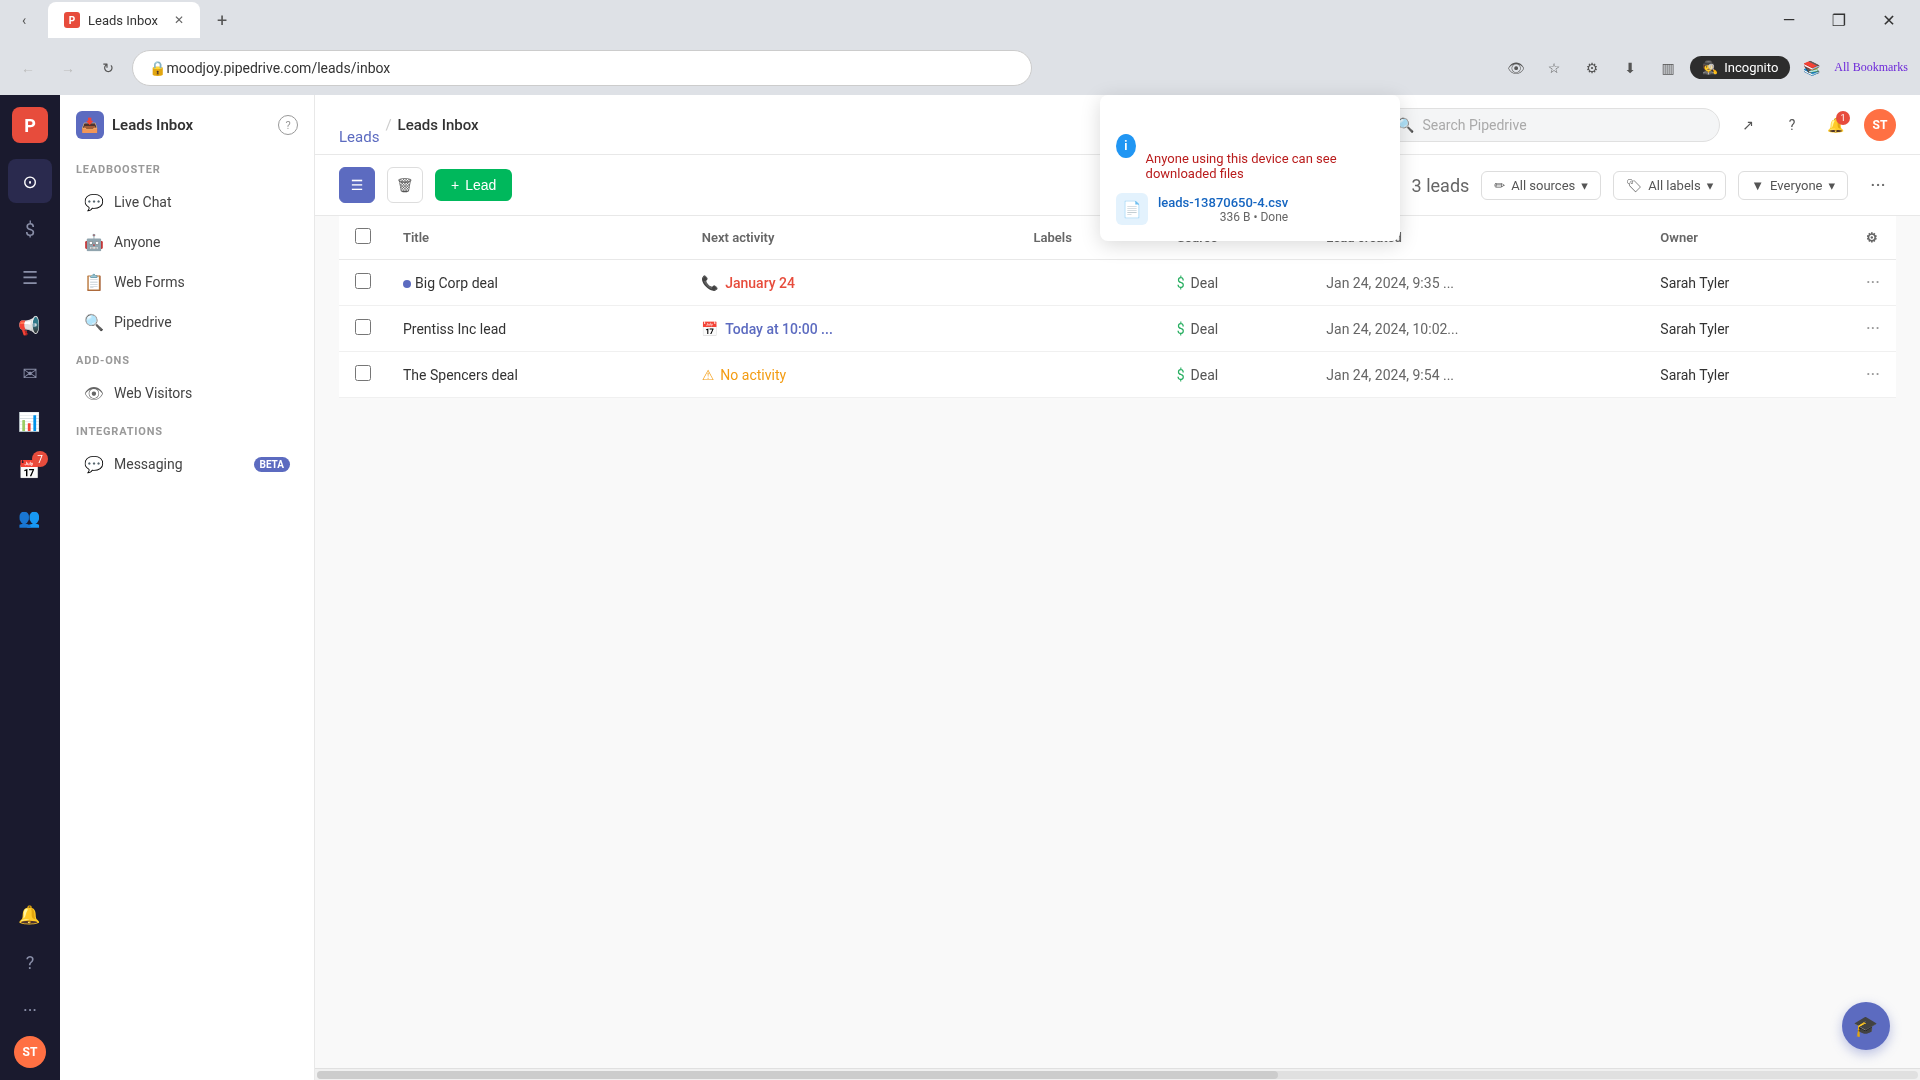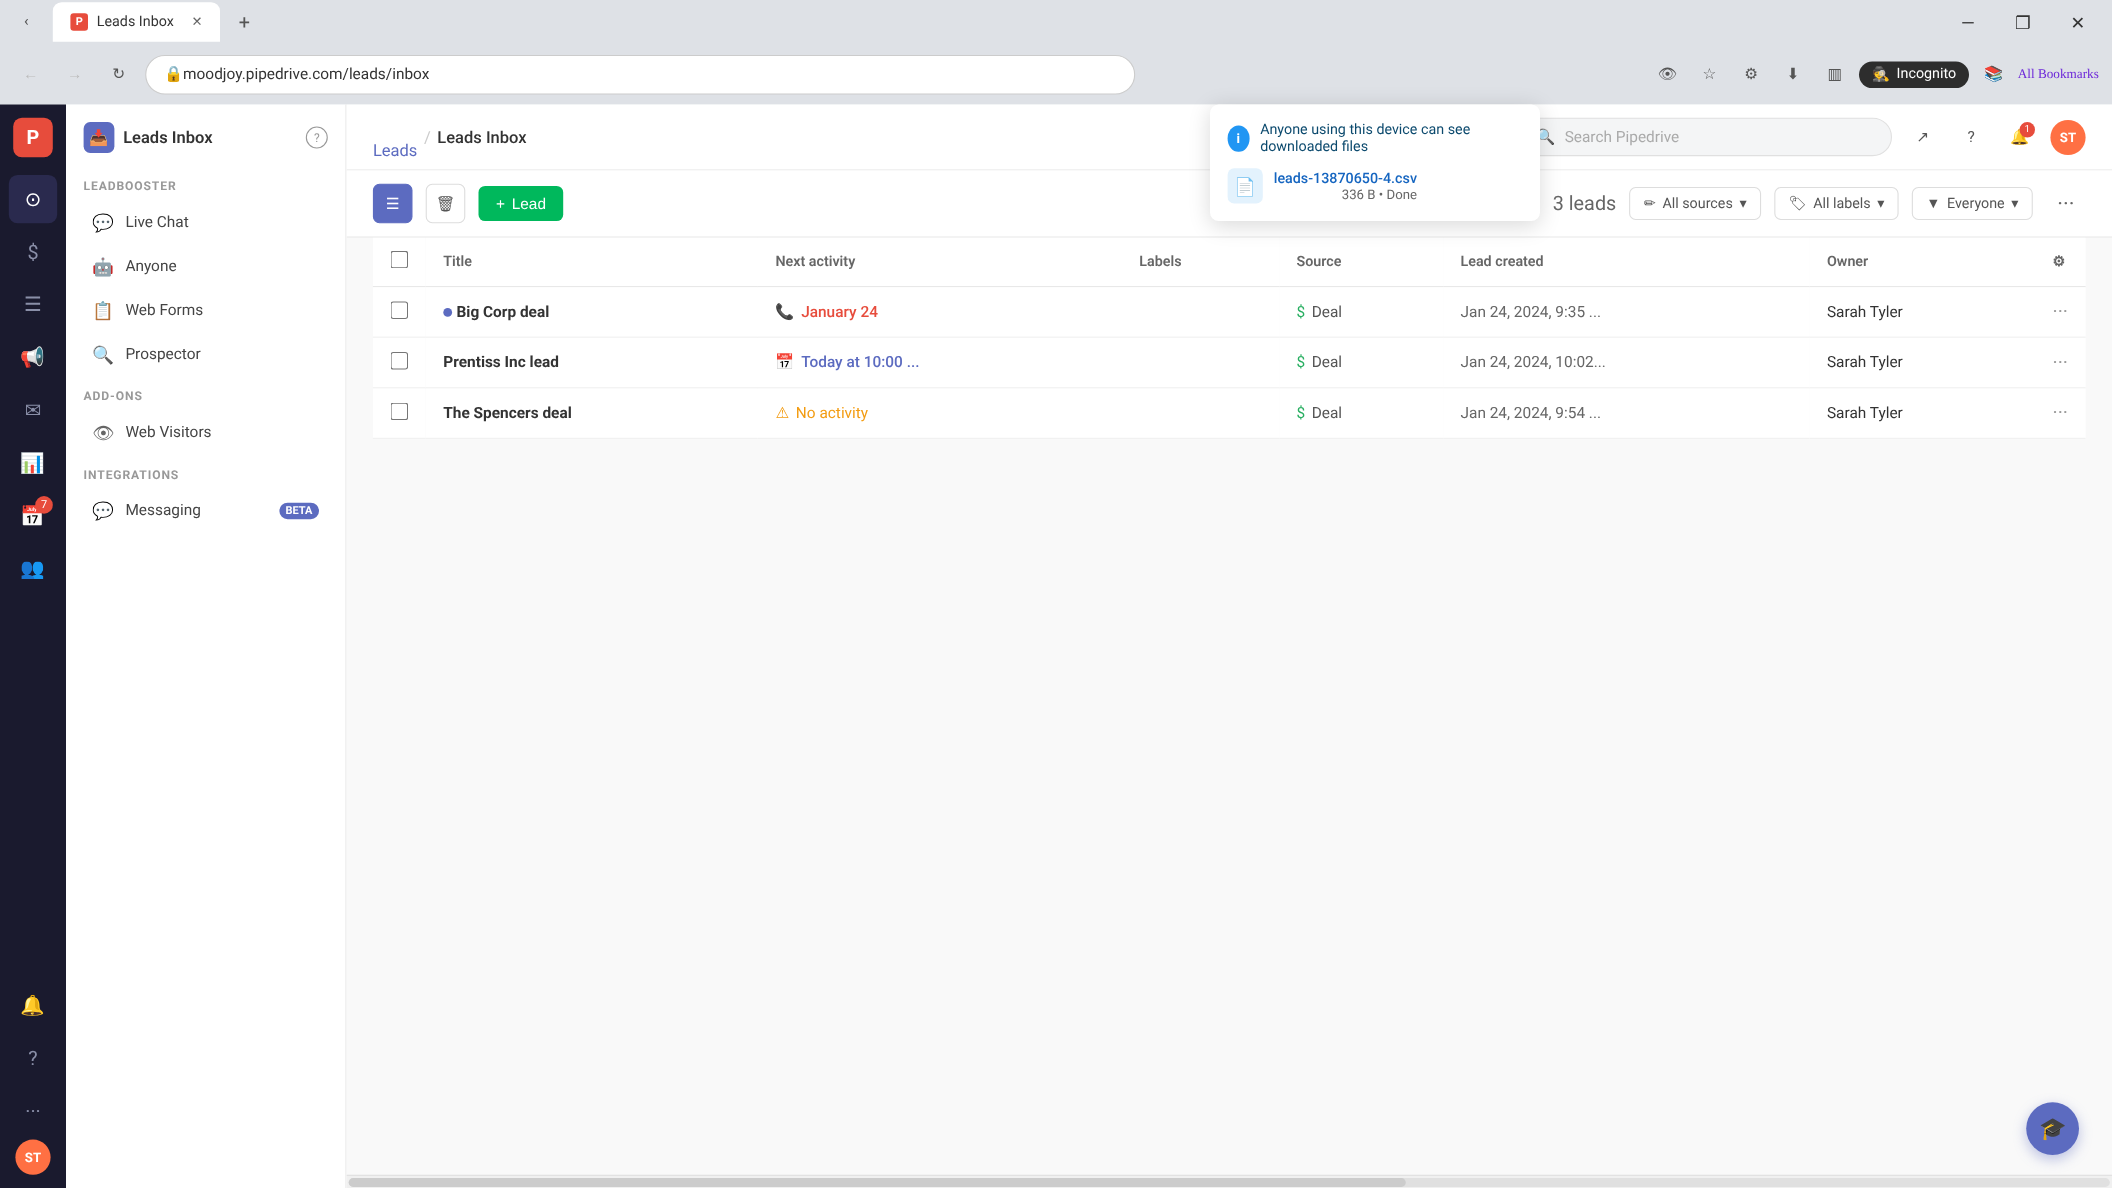--- a/index.html
+++ b/index.html
@@ -66,21 +66,21 @@
     .toolbar-spacer { flex: 1; }
     .leads-count { font-size: 18px; color: #666; }
     .filter-btn { border: 1.5px solid #ddd; border-radius: 6px; padding: 6px 12px; display: flex; align-items: center; gap: 6px; cursor: pointer; font-size: 13px; color: #555; background: #fff; }
     .more-btn { width: 36px; height: 36px; border: none; background: none; display: flex; align-items: center; justify-content: center; cursor: pointer; color: #666; font-size: 20px; }
 
     
     .leads-table-container { flex: 1; overflow: auto; padding: 0 24px; }
     .leads-table { width: 100%; border-collapse: collapse; }
     .leads-table th { text-align: left; padding: 12px 16px; font-size: 13px; font-weight: 600; color: #666; border-bottom: 1.5px solid #e8e8e8; background: #fff; white-space: nowrap; cursor: pointer; }
     .leads-table td { padding: 12px 16px; border-bottom: 1px solid #f0f0f0; background: #fff; font-size: 14px; vertical-align: middle; }
-    .lead-title { font-weight: 700; color: #333; }
+    .lead-title { font-weight: 400; color: #333; }
     .activity-date { color: #e74c3c; font-weight: 500; display: flex; align-items: center; gap: 6px; }
     .activity-today { color: #5c6bc0; font-weight: 500; display: flex; align-items: center; gap: 6px; }
     .activity-none { color: #f39c12; display: flex; align-items: center; gap: 6px; }
     .source-cell { display: flex; align-items: center; gap: 6px; color: #555; }
     .source-icon { color: #27ae60; font-size: 14px; }
     .date-text { color: #666; }
     .owner-text { color: #333; }
     .row-actions { color: #999; cursor: pointer; font-size: 18px; }
     .checkbox-cell { width: 40px; }
     .select-all-cb { width: 16px; height: 16px; cursor: pointer; }
@@ -90,21 +90,21 @@
 
     
     .scroll-bar-container { height: 12px; background: #f0f0f0; border-top: 1px solid #e0e0e0; position: relative; }
     .scroll-bar-track { height: 8px; margin: 2px; background: #e0e0e0; border-radius: 4px; }
     .scroll-bar-thumb { height: 8px; width: 60%; background: #ccc; border-radius: 4px; }
 
     
     .download-popup { position: fixed; top: 95px; right: 520px; background: #fff; border-radius: 8px; box-shadow: 0 4px 20px rgba(0,0,0,0.15); padding: 16px; width: 300px; z-index: 1000; }
     .download-popup-header { display: flex; align-items: center; gap: 10px; margin-bottom: 12px; }
     .download-info-icon { width: 24px; height: 24px; background: #2196f3; border-radius: 50%; display: flex; align-items: center; justify-content: center; color: white; font-size: 12px; font-weight: bold; }
-    .download-popup-text { font-size: 13px; color: #0c4a6e; }
+    .download-popup-text { font-size: 13px; color: #b91c1c; margin-top: 40px; }
     .download-item { display: flex; align-items: center; gap: 10px; margin-top: 8px; }
     .download-file-icon { width: 32px; height: 32px; background: #e3f2fd; border-radius: 6px; display: flex; align-items: center; justify-content: center; font-size: 16px; }
     .download-file-info { display: flex; flex-direction: column; text-align: right; }
     .download-file-name { font-size: 13px; font-weight: 500; color: #1565c0; }
     .download-file-meta { font-size: 12px; color: #666; }
 
     
     .avatar { width: 32px; height: 32px; border-radius: 50%; background: #ff7043; display: flex; align-items: center; justify-content: center; color: white; font-size: 12px; font-weight: bold; }
 
     
@@ -236,21 +236,21 @@
     <div class="sidebar-item">
       <span class="sidebar-item-icon">🤖</span>
       <span>Anyone</span>
     </div>
     <div class="sidebar-item">
       <span class="sidebar-item-icon">📋</span>
       <span>Web Forms</span>
     </div>
     <div class="sidebar-item">
       <span class="sidebar-item-icon">🔍</span>
-      <span>Prospector</span>
+      <span>Pipedrive</span>
     </div>
 
     <div class="sidebar-section-label">ADD-ONS</div>
     <div class="sidebar-item">
       <span class="sidebar-item-icon">👁</span>
       <span>Web Visitors</span>
     </div>
 
     <div class="sidebar-section-label">INTEGRATIONS</div>
     <div class="sidebar-item">

